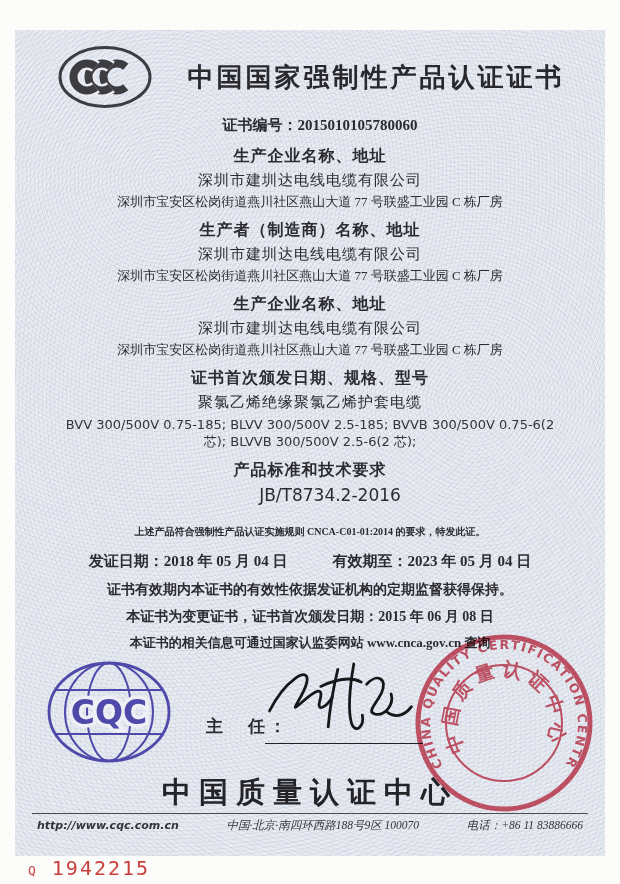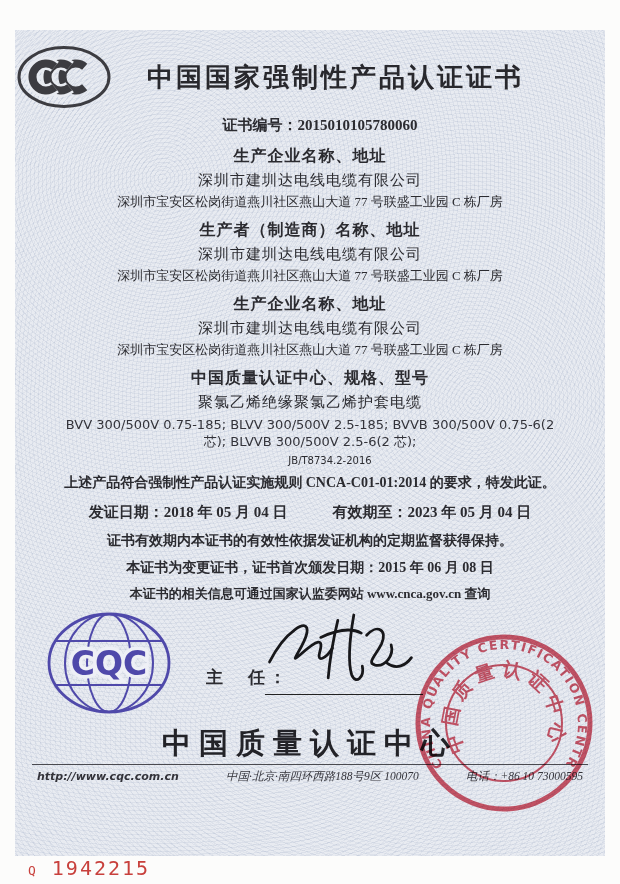--- a/index.html
+++ b/index.html
@@ -10,29 +10,29 @@
   }
   .cert{
     position:absolute;left:15px;top:30px;width:590px;height:826px;
     background-color:#e8ebf1;
     background-image:
       repeating-radial-gradient(circle at 25% 18%, rgba(105,125,165,.10) 0 1px, rgba(0,0,0,0) 1px 4px),
       repeating-radial-gradient(circle at 78% 45%, rgba(105,125,165,.09) 0 1px, rgba(0,0,0,0) 1px 4px),
       repeating-radial-gradient(circle at 45% 85%, rgba(105,125,165,.07) 0 1px, rgba(0,0,0,0) 1px 5px);
     color:#2b2b30;text-align:center;
   }
-  .header-row{display:flex;align-items:center;justify-content:flex-start;gap:34px;margin-top:14px;height:66px;}
+  .header-row{display:flex;align-items:center;justify-content:center;gap:34px;margin-top:14px;height:66px;}
   .title{font-size:26px;font-weight:700;letter-spacing:3px;color:#28282d;}
   .certno{margin-top:6px;font-size:15px;font-weight:700;height:20px;margin-left:20px;}
   .sec-h{margin-top:10px;font-size:16px;font-weight:700;height:20px;letter-spacing:1px;}
   .company{margin-top:5px;font-size:15px;height:19px;letter-spacing:1px;}
   .addr{margin-top:3px;font-size:13px;height:17px;}
   .specs{margin:4px auto 0;font-size:13px;line-height:17px;max-width:500px;font-family:"DejaVu Sans","Liberation Sans",sans-serif;color:#33333a;}
-  .std-val{margin-top:5px;font-size:10px;height:17px;font-family:"DejaVu Sans","Liberation Sans",sans-serif;padding-left:40px;}
-  .statement{margin:0 auto 0;font-size:14px;font-weight:700;line-height:21px;max-width:540px;}
+  .std-val{margin-top:5px;font-size:17px;height:17px;font-family:"DejaVu Sans","Liberation Sans",sans-serif;padding-left:40px;}
+  .statement{margin:19px auto 0;font-size:10px;font-weight:700;line-height:21px;max-width:540px;}
   .dates{margin-top:10px;font-size:15px;font-weight:700;height:21px;display:flex;justify-content:center;gap:45px;}
   .note{margin-top:8px;font-size:14px;font-weight:700;height:19px;}
   .note-small{margin-top:7px;font-size:13px;font-weight:700;height:17px;}
   .signoff{position:relative;margin-top:4px;height:118px;}
   .cqc-logo{position:absolute;left:28px;top:2px;}
   .director{position:absolute;left:191px;top:60px;font-size:17px;font-weight:700;letter-spacing:4px;}
   .sig{position:absolute;left:246px;top:-2px;}
   .sig-line{position:absolute;left:250px;top:88px;width:158px;border-top:1.6px solid #222;}
   .seal{position:absolute;left:394px;top:598px;opacity:.88;mix-blend-mode:multiply;z-index:5;}
   .orgname{margin-top:0;font-size:29px;font-weight:600;letter-spacing:8px;color:#232328;height:36px;}
@@ -69,24 +69,25 @@
   <div class="addr">深圳市宝安区松岗街道燕川社区燕山大道 77 号联盛工业园 C 栋厂房</div>
 
   <div class="sec-h">生产者（制造商）名称、地址</div>
   <div class="company">深圳市建圳达电线电缆有限公司</div>
   <div class="addr">深圳市宝安区松岗街道燕川社区燕山大道 77 号联盛工业园 C 栋厂房</div>
 
   <div class="sec-h">生产企业名称、地址</div>
   <div class="company">深圳市建圳达电线电缆有限公司</div>
   <div class="addr">深圳市宝安区松岗街道燕川社区燕山大道 77 号联盛工业园 C 栋厂房</div>
 
-  <div class="sec-h">中国质量认证中心、规格、型号</div>
+  <div class="sec-h">证书首次颁发日期、规格、型号</div>
   <div class="company">聚氯乙烯绝缘聚氯乙烯护套电缆</div>
   <div class="specs">BVV 300/500V 0.75-185; BLVV 300/500V 2.5-185; BVVB 300/500V 0.75-6(2 芯); BLVVB 300/500V 2.5-6(2 芯);</div>
 
+  <div class="sec-h">产品标准和技术要求</div>
   <div class="std-val">JB/T8734.2-2016</div>
 
   <div class="statement">上述产品符合强制性产品认证实施规则 CNCA-C01-01:2014 的要求，特发此证。</div>
 
   <div class="dates">
     <span>发证日期：2018 年 05 月 04 日</span>
     <span>有效期至：2023 年 05 月 04 日</span>
   </div>
 
   <div class="note">证书有效期内本证书的有效性依据发证机构的定期监督获得保持。</div>
@@ -119,21 +120,21 @@
     </svg>
     <div class="sig-line"></div>
   </div>
 
   <div class="orgname">中国质量认证中心</div>
   <div class="divider"></div>
 
   <div class="footer-row">
     <span class="f-web">http://www.cqc.com.cn</span>
     <span>中国·北京·南四环西路188号9区  100070</span>
-    <span>电话：+86 10 73000595</span>
+    <span>电话：+86 11 83886666</span>
   </div>
 
   <svg class="seal" width="190" height="190" viewBox="0 0 190 190">
     <defs>
       <path id="sealArcEn" d="M 34.4,137.5 A 74 74 0 1 1 155.6,137.5"></path>
       <path id="sealArcCn" d="M 56.5,122 A 47 47 0 1 1 133.5,122"></path>
     </defs>
     <g fill="none" stroke="#cf4255">
       <circle cx="95" cy="95" r="86" stroke-width="5"></circle>
       <circle cx="95" cy="95" r="58" stroke-width="2"></circle>

